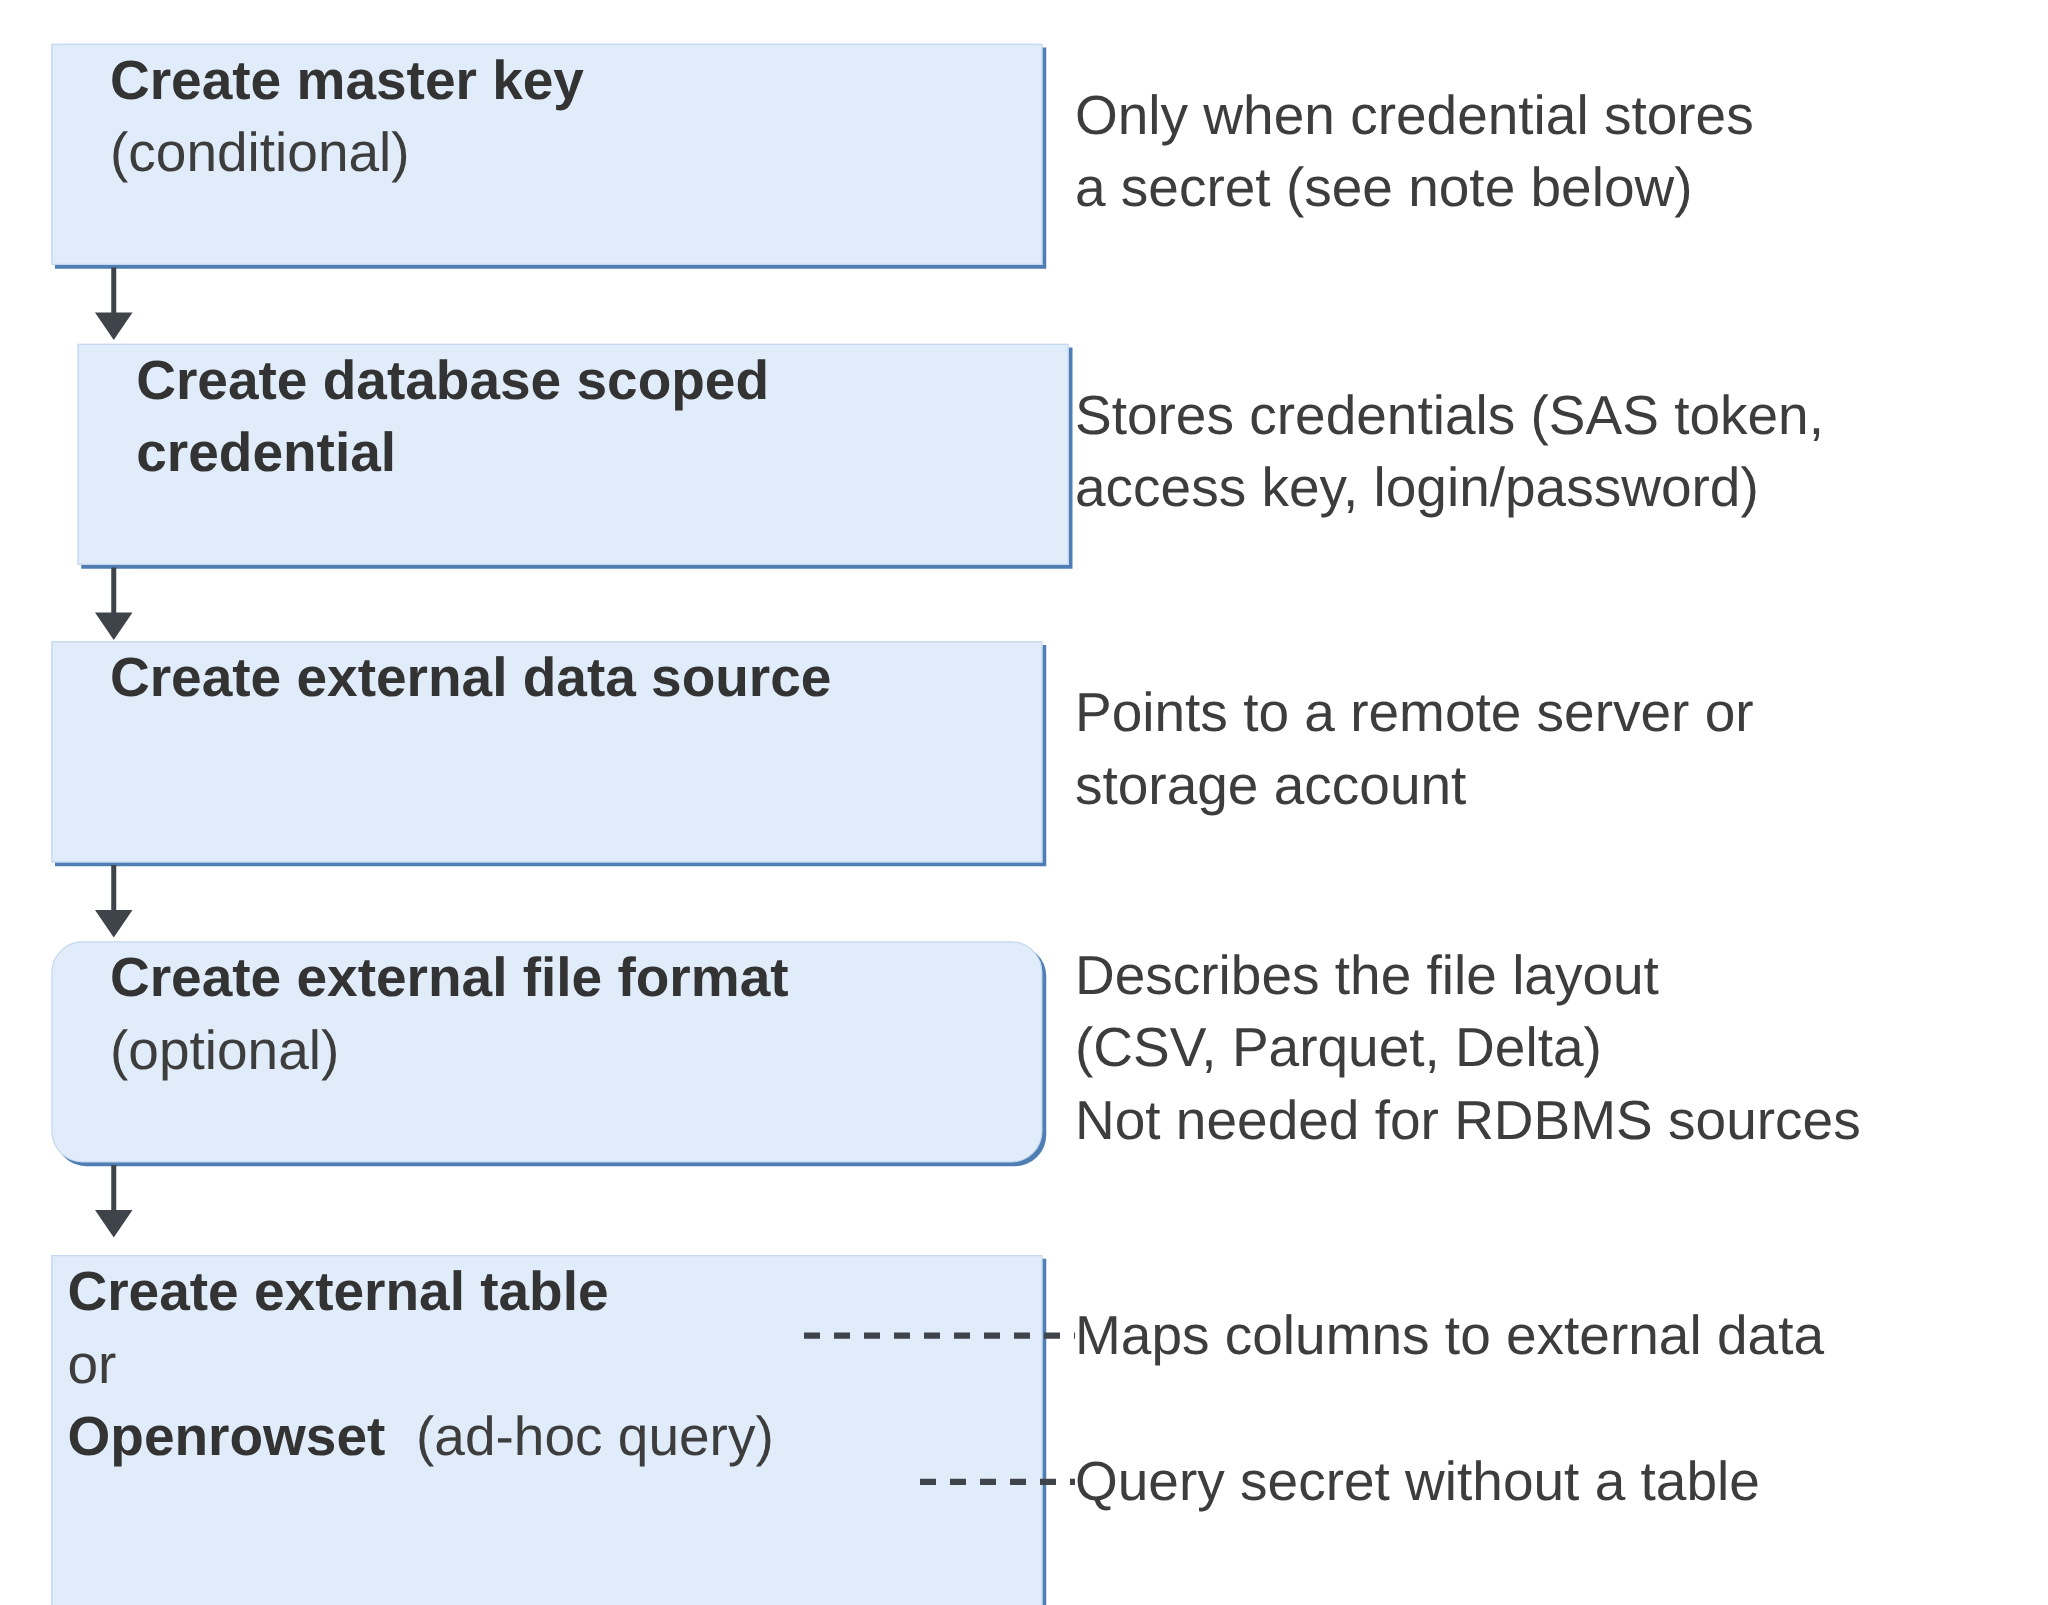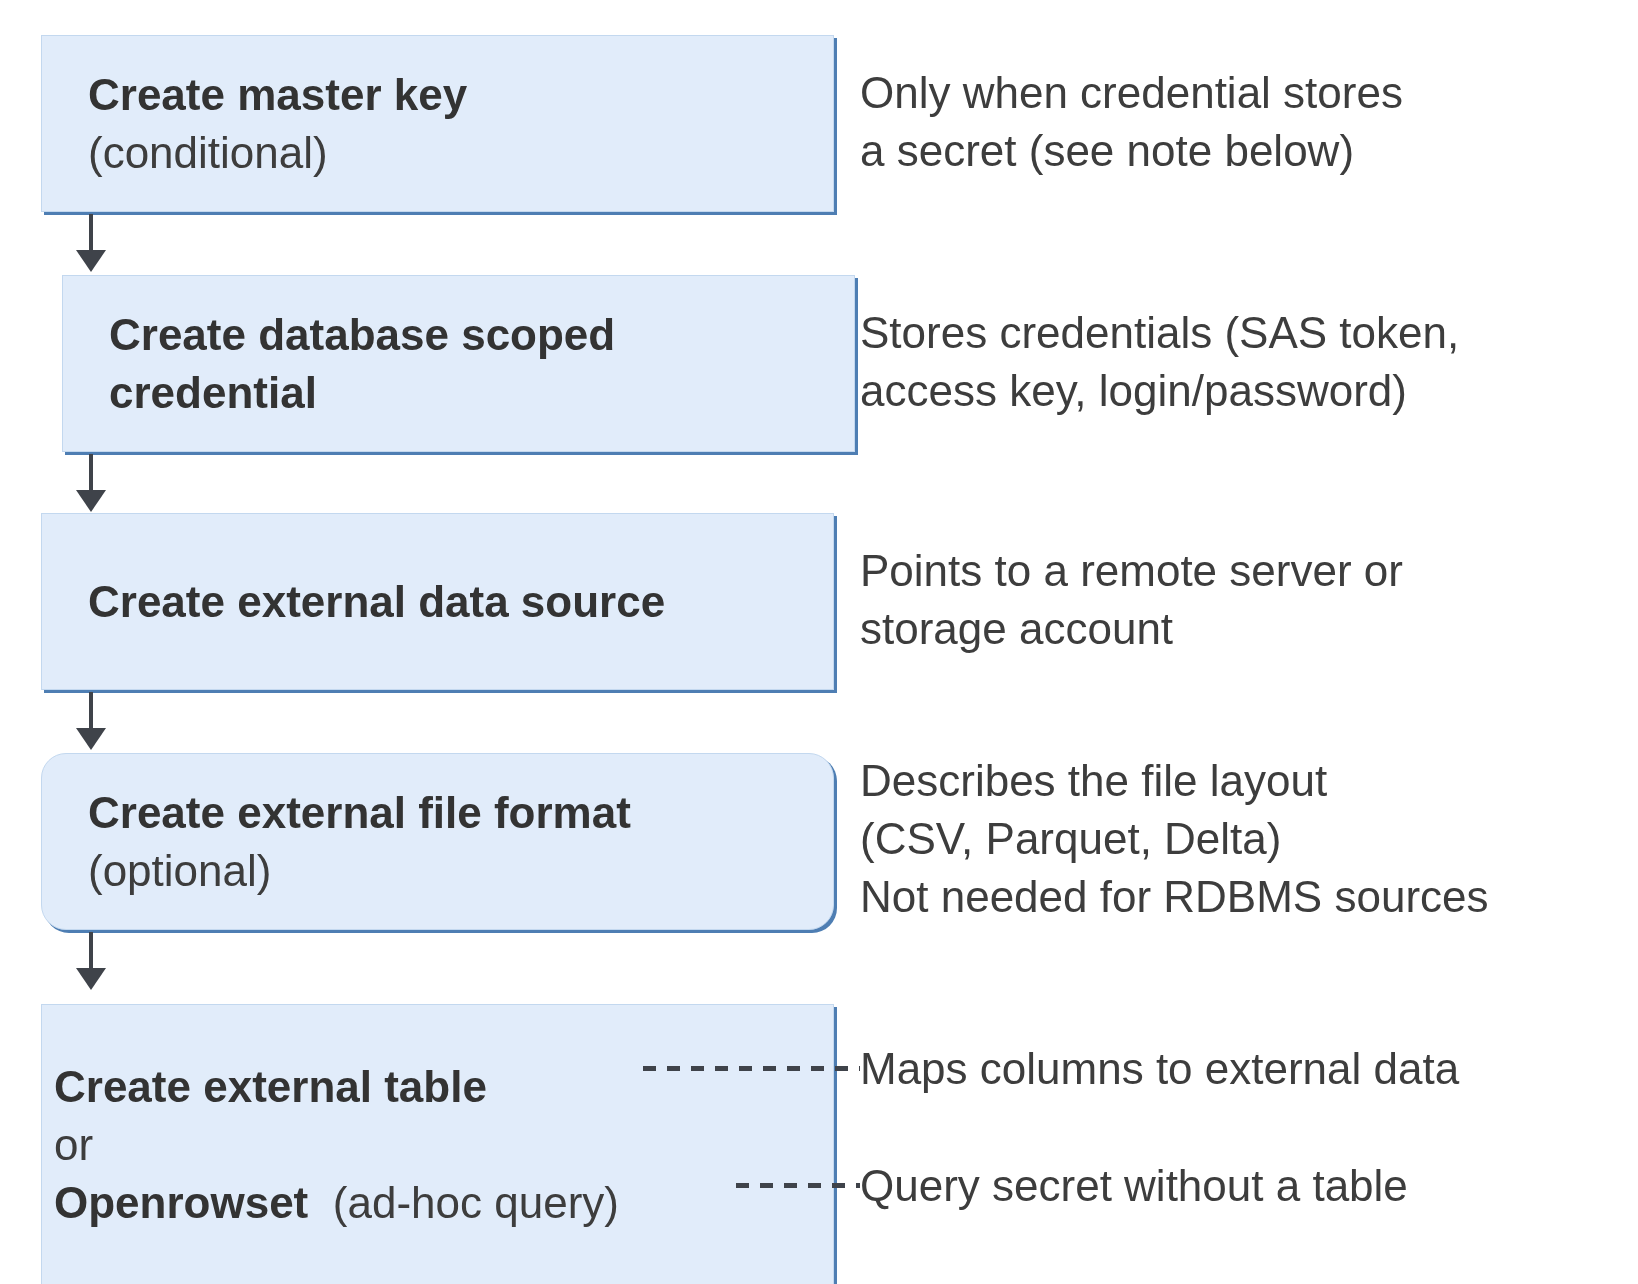--- a/index.html
+++ b/index.html
@@ -25,21 +25,21 @@
   }
   .box {
     position: absolute;
     left: 41px;
     width: 793px;
     background: var(--box-fill);
     border: 1px solid var(--box-border);
     box-shadow: 3px 3px 0 var(--box-shadow);
     display: flex;
     flex-direction: column;
-    justify-content: center;
+    justify-content: flex-start;
     padding-left: 46px;
     padding-right: 16px;
     font-size: 44px;
     line-height: 58px;
     color: var(--title-color);
   }
   .box-1 { top: 35px;   height: 177px; }
   .box-2 { top: 275px;  height: 177px; margin-left: 21px; }
   .box-3 { top: 513px;  height: 177px; }
   .box-4 { top: 753px;  height: 177px; border-radius: 25px; }

